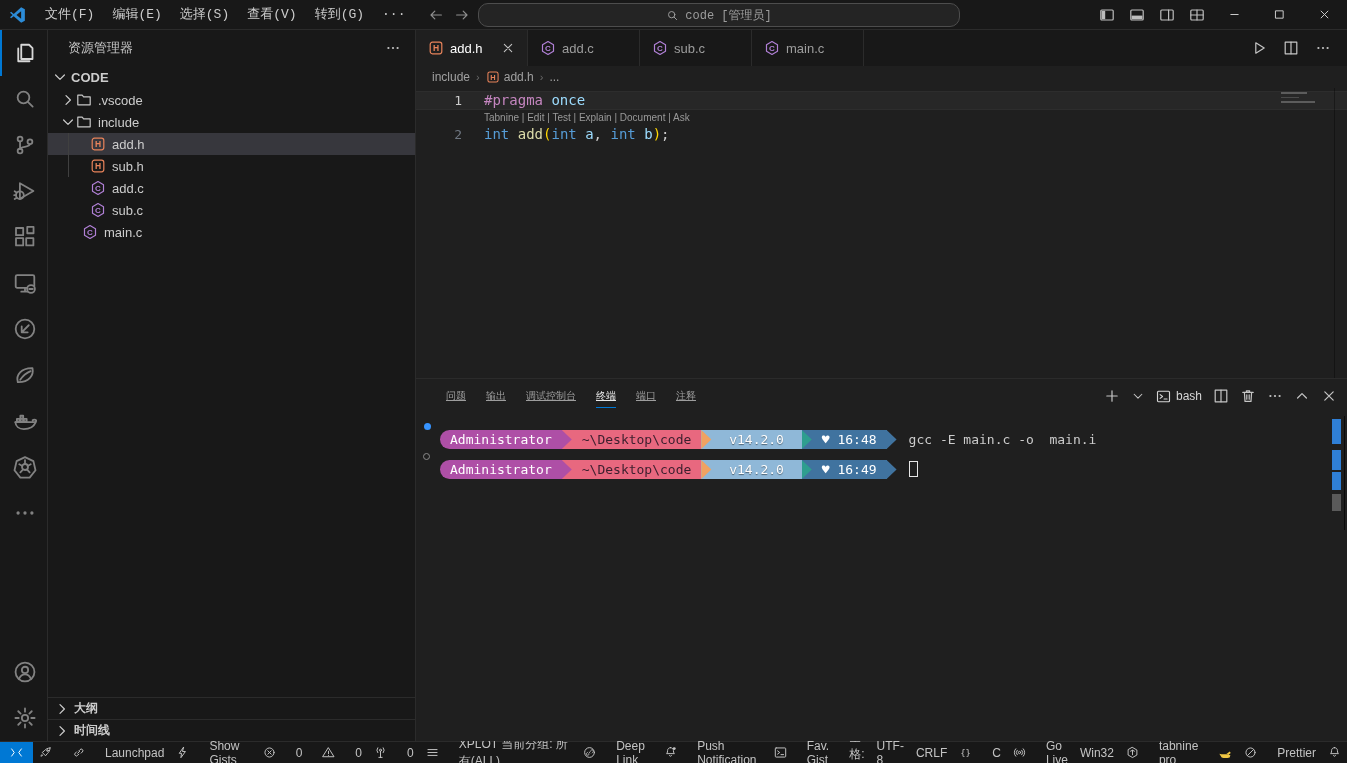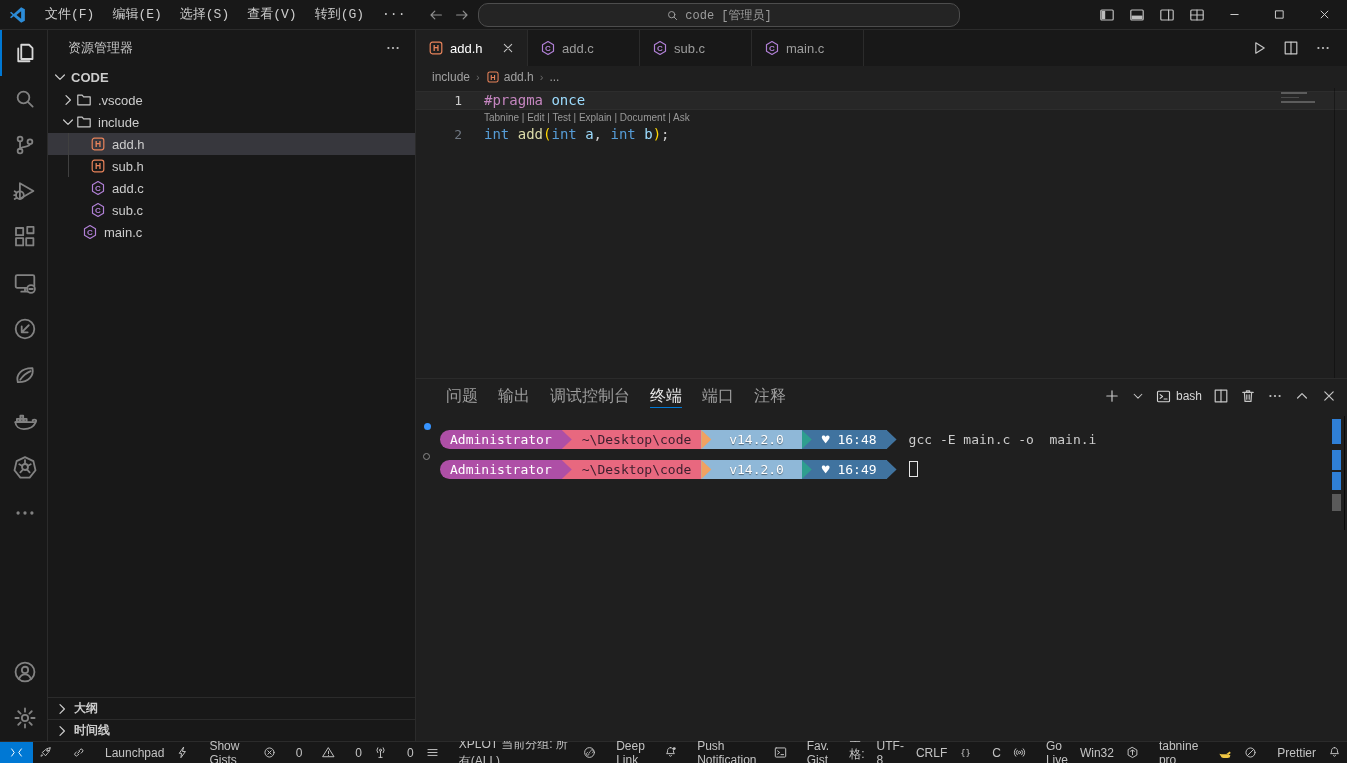--- a/index.html
+++ b/index.html
@@ -78,22 +78,22 @@
               font-family:"Liberation Sans", sans-serif; }
   .minimap { position:absolute; top:4px; right:16px; width:50px; }
   .mm-bar { height:2px; background:#5c5c5c; margin-bottom:3px; }
   .edit-scrollbar { position:absolute; top:0; right:0; width:13px; bottom:0;
                     border-left:1px solid rgba(0,0,0,0.35); }
 
   
   .panel { height:363px; border-top:1px solid #2b2b2b; display:flex; flex-direction:column;
            background:#1f1f1f; position:relative; }
   .panel-header { height:34px; display:flex; align-items:center; padding:0 10px 0 20px; }
-  .p-tab { padding:0 10px; height:34px; line-height:34px; font-size:16px; color:#9d9d9d;
-           position:relative; cursor:pointer; }
+  .p-tab { padding:0 10px; height:34px; line-height:34px; font-size:10px; color:#9d9d9d;
+           position:relative; cursor:pointer;text-decoration:underline; }
   .p-tab.active { color:#e7e7e7; }
   .p-tab.active::after { content:''; position:absolute; left:10px; right:10px; bottom:5px;
                          height:1px; background:#0078d4; }
   .panel-actions { margin-left:auto; display:flex; align-items:center; gap:11px; color:#c5c5c5; }
   .term-item { display:flex; align-items:center; gap:5px; font-size:12px; color:#d6d6d6; }
 
   .terminal { flex:1; position:relative; font-family:"DejaVu Sans Mono", monospace; font-size:13px; }
   .prompt-row { position:absolute; left:24px; display:flex; align-items:stretch; height:19px;
                 line-height:19px; }
   .seg { padding:0 10px; white-space:pre; }

